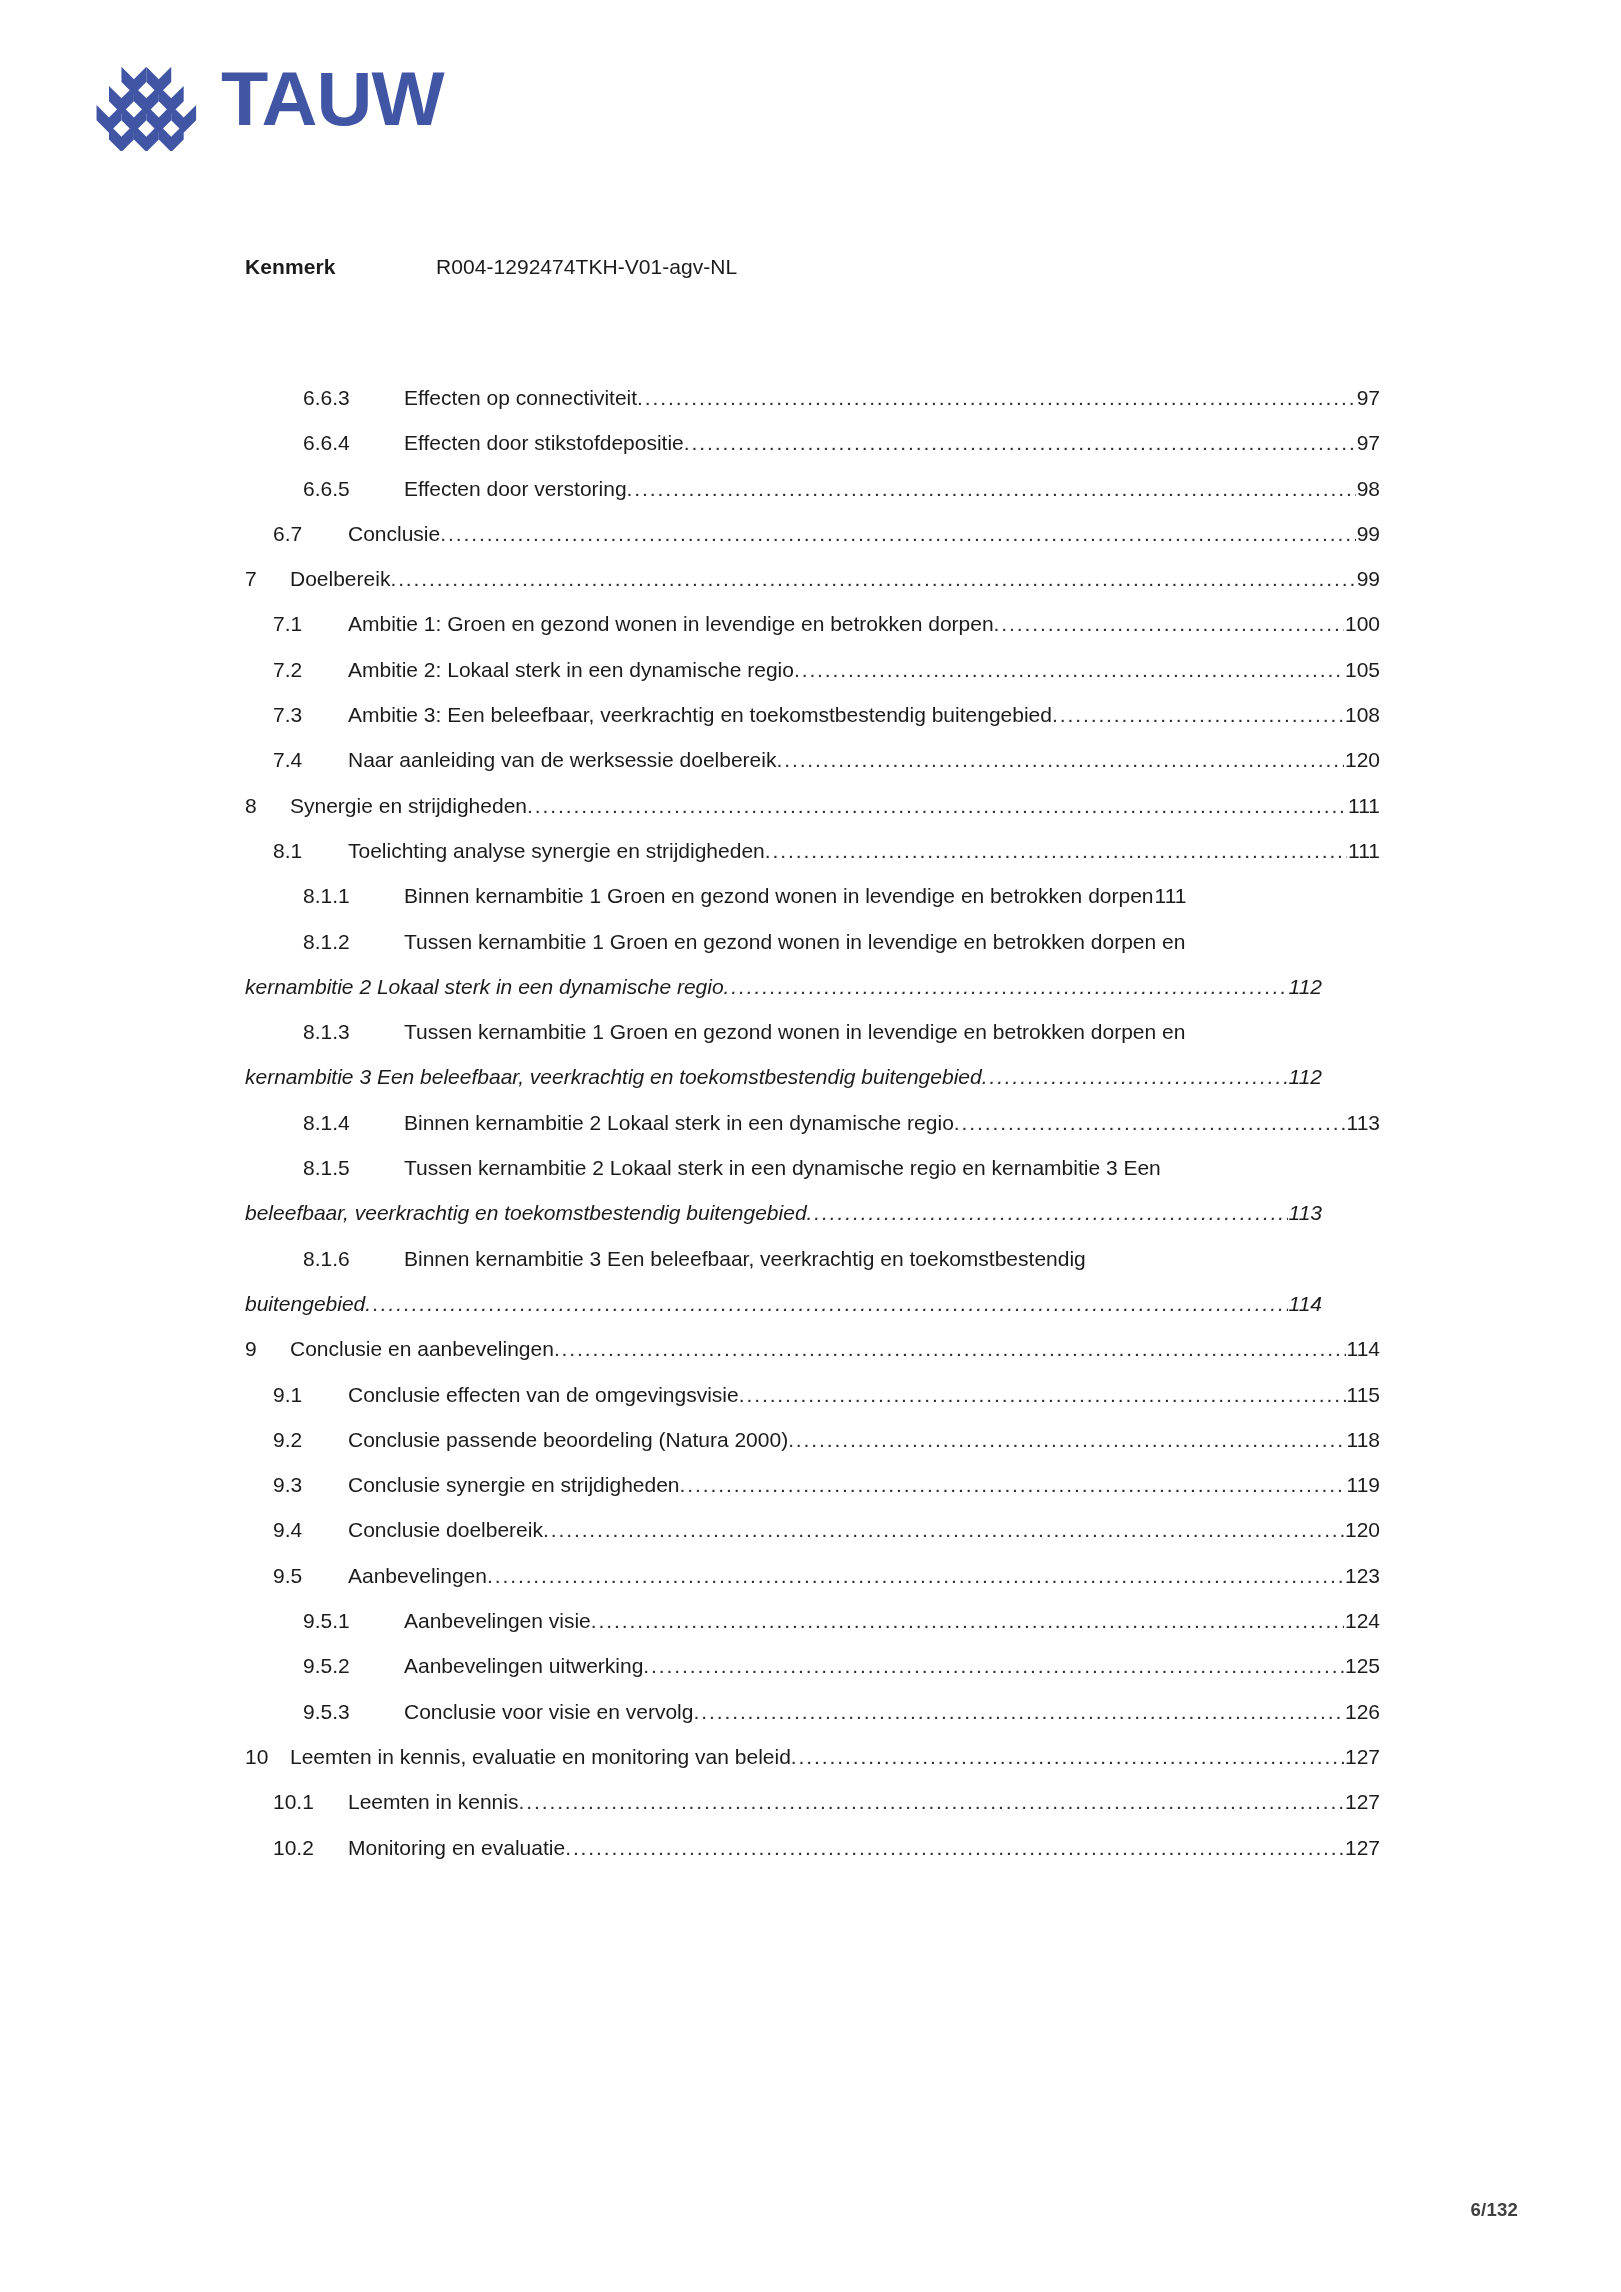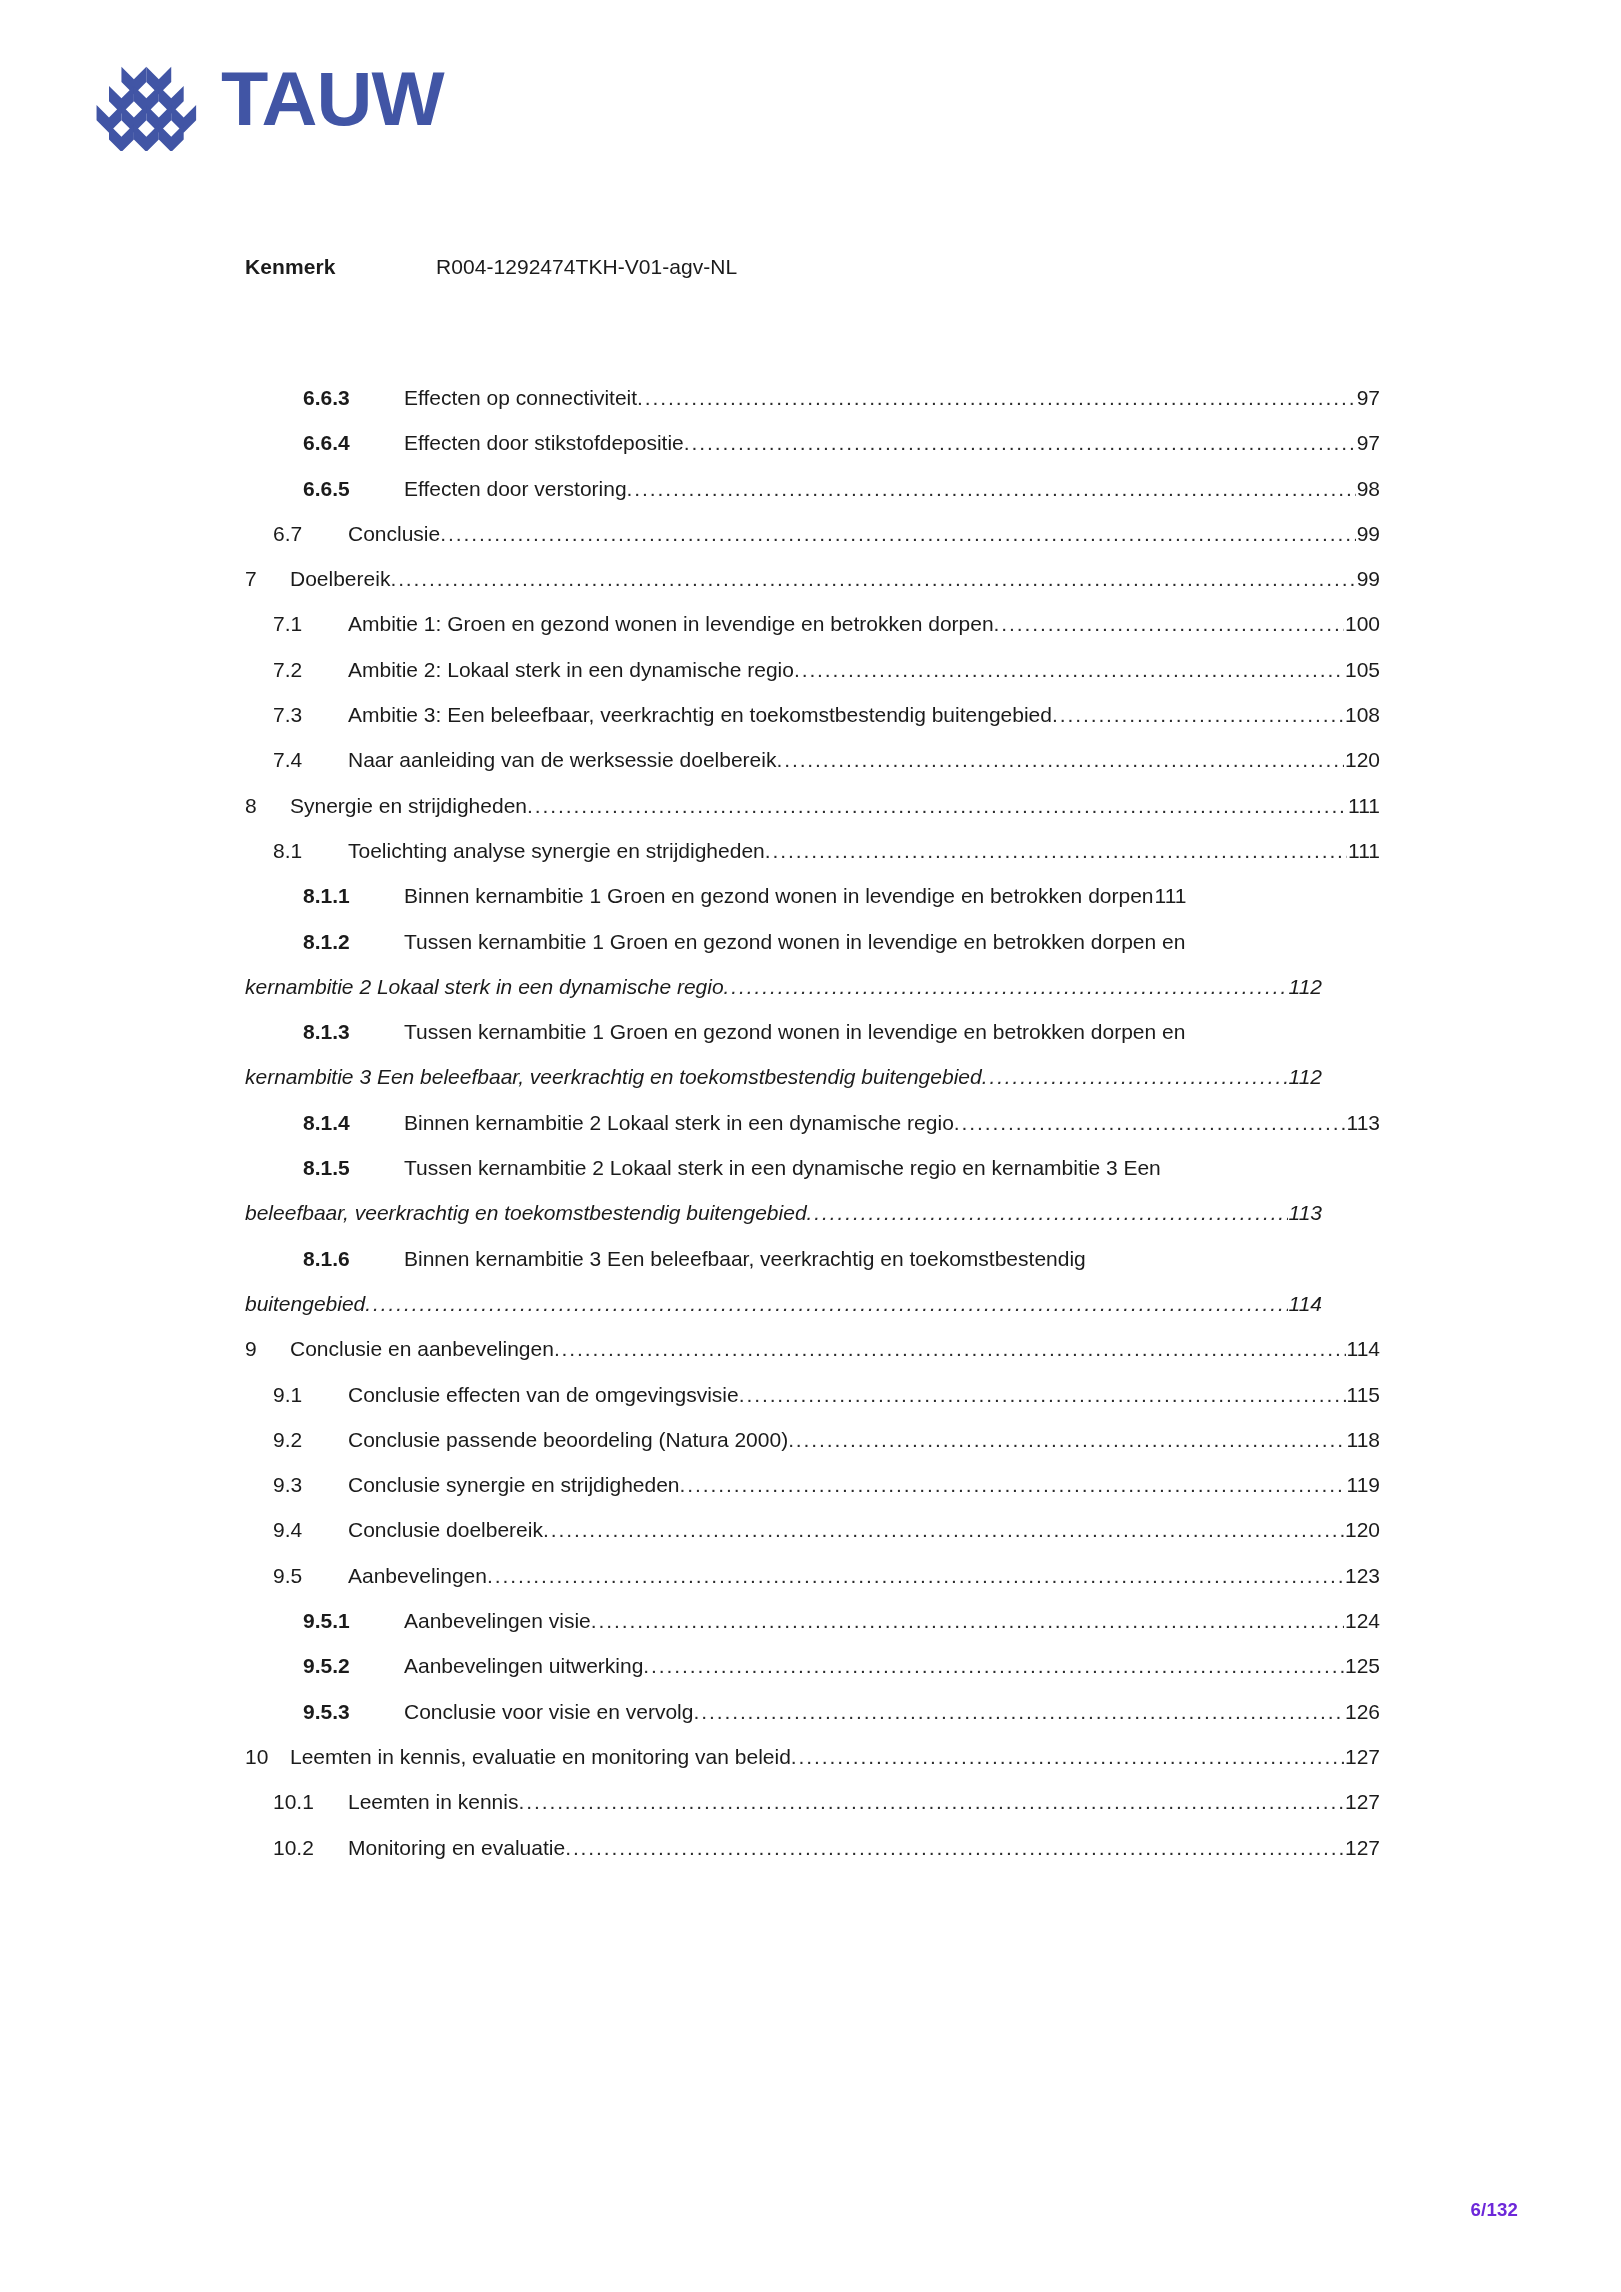--- a/index.html
+++ b/index.html
@@ -112,21 +112,21 @@
   }
 
   
   .lvl1 > .toc-line > .toc-num { width: 45px; flex: 0 0 45px; }
   .lvl1 { padding-left: 0px; }
 
   .lvl2 { padding-left: 28px; }
   .lvl2 > .toc-line > .toc-num { width: 75px; flex: 0 0 75px; }
 
   .lvl3 { padding-left: 58px; }
-  .lvl3 > .toc-line > .toc-num { width: 101px; flex: 0 0 101px; font-weight: bold; }
+  .lvl3 > .toc-line > .toc-num { width: 101px; flex: 0 0 101px; }
 
   
   .toc-cont {
     display: flex;
     align-items: baseline;
     width: 100%;
     line-height: 1.30;
     white-space: nowrap;
     margin-top: 18px;
     font-style: italic;
@@ -135,21 +135,21 @@
 
   .toc-entry.multi { margin-bottom: 18px; }
 
   
   .footer {
     position: absolute;
     right: 103px;
     top: 2199px;
     font-size: 18.6px;
     font-weight: bold;
-    color: #6d28d9;
+    color: #404040;
     letter-spacing: 0.2px;
   }
 </style>
 </head>
 <body>
 
 <div class="logo-block">
   <svg class="logo-mark" viewBox="0 0 120 94" aria-hidden="true">
     <g fill="#4155a5">
 

